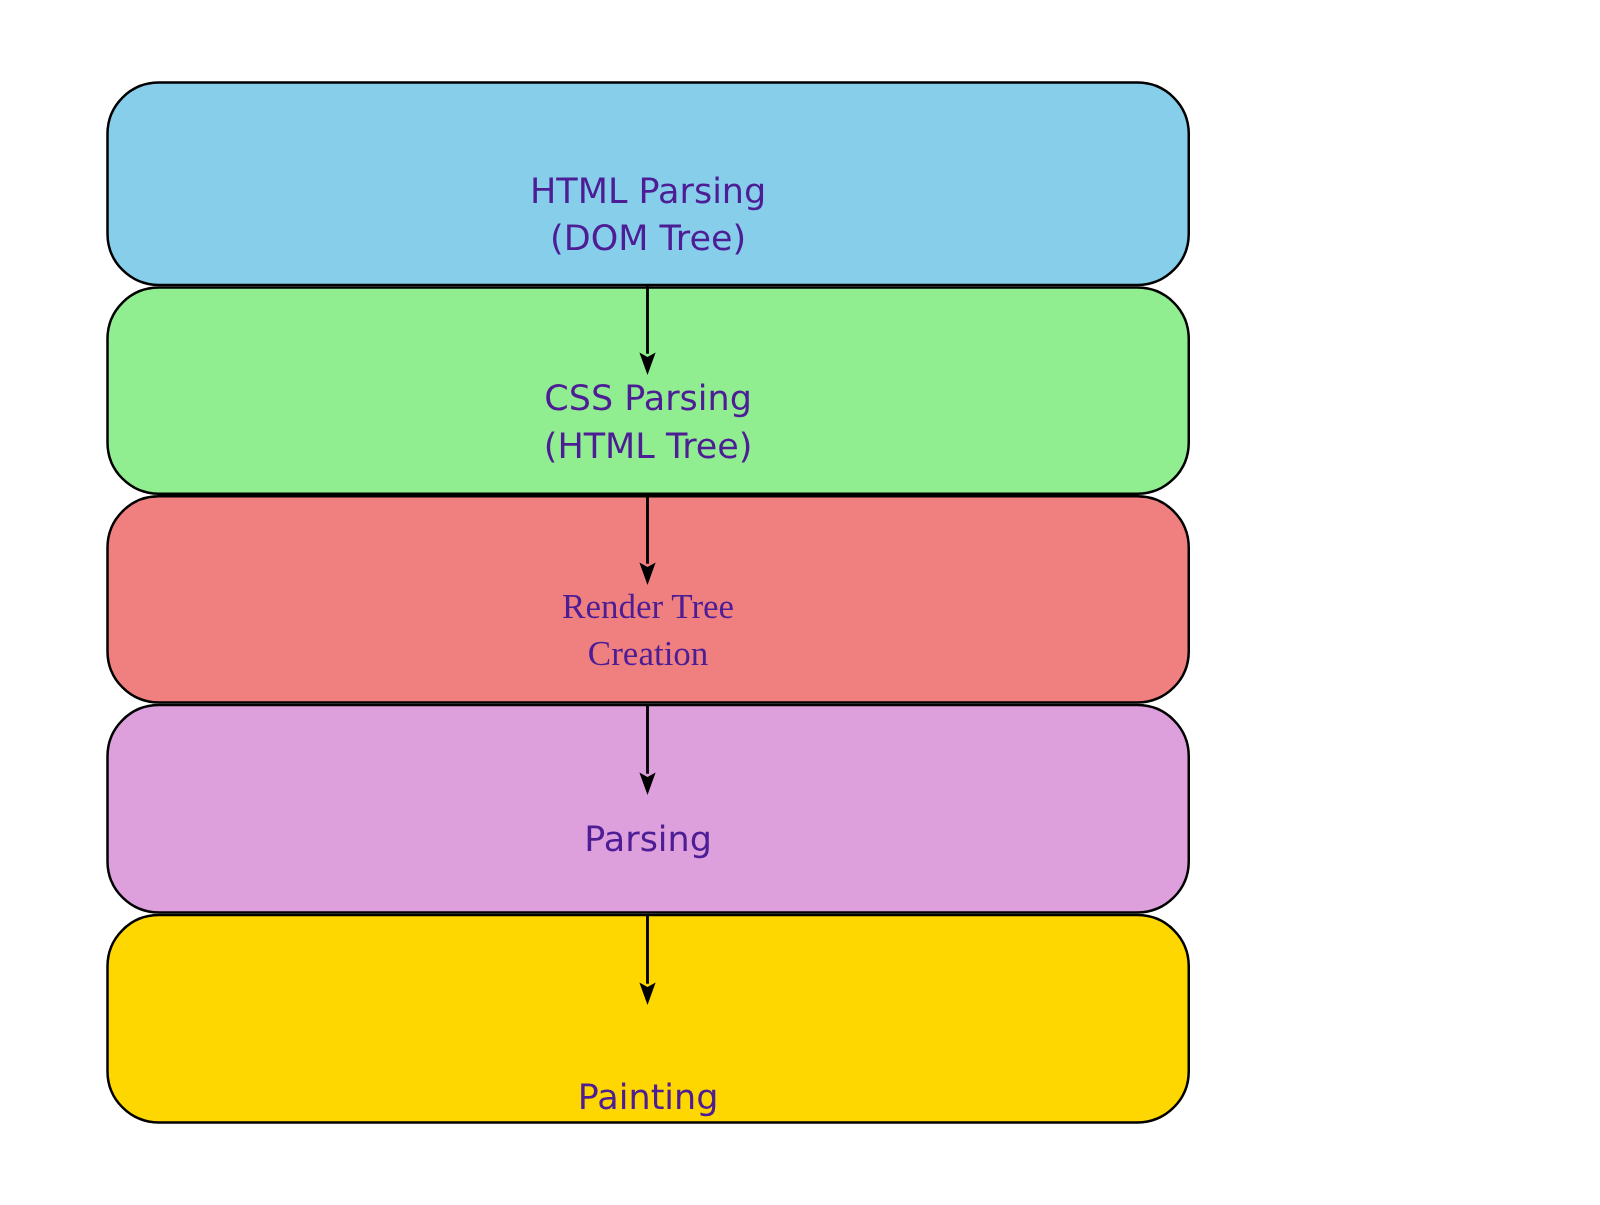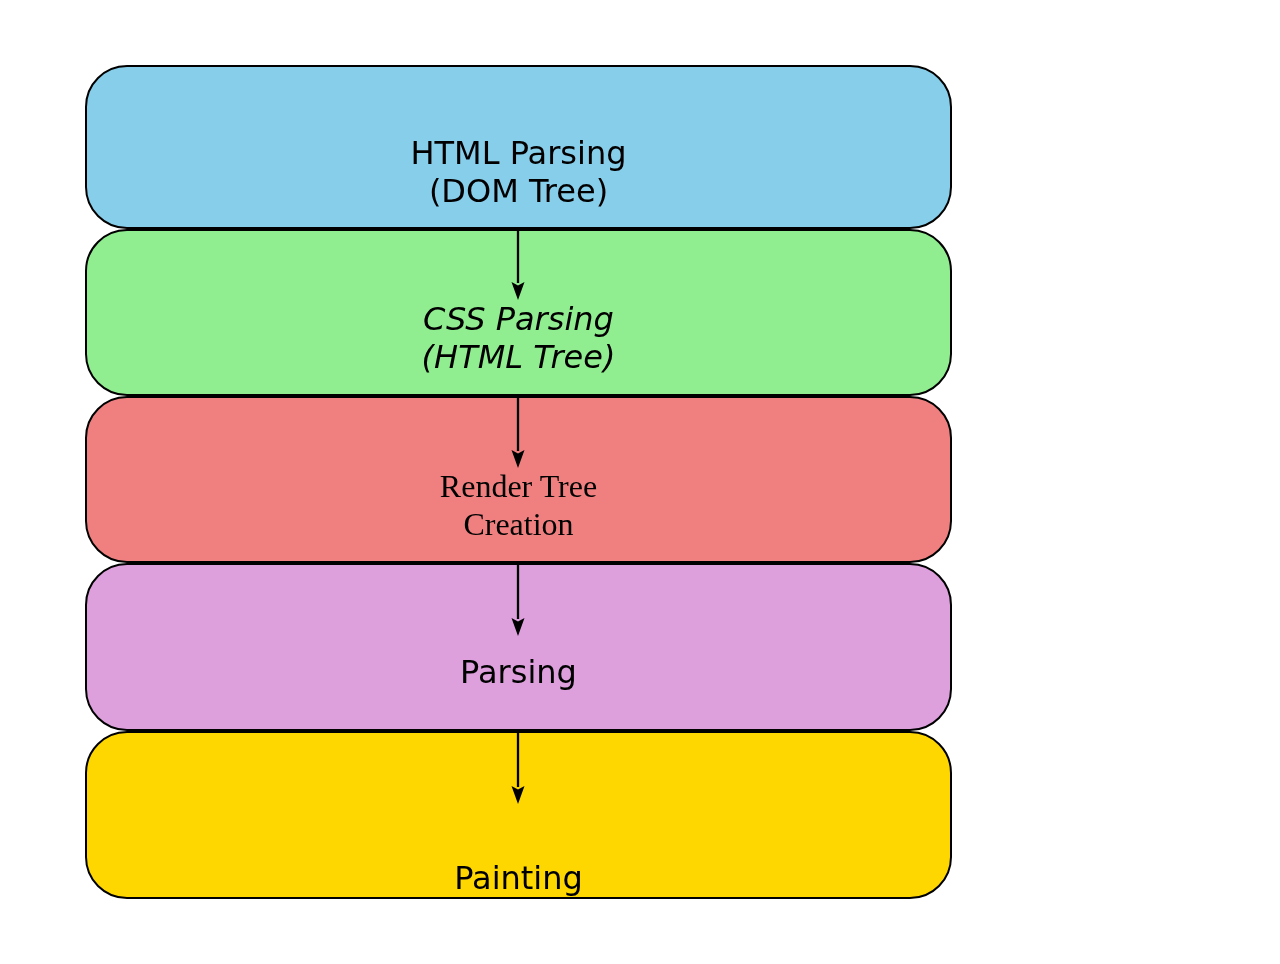--- a/index.html
+++ b/index.html
@@ -29,23 +29,23 @@
     display: flex;
     flex-direction: column;
     align-items: center;
     justify-content: center;
   }
   .node-1 { height: 164px; }
   .node-2, .node-3 { height: 167px; }
   .node-4, .node-5 { height: 168px; }
   .node-label {
     text-align: center;
-    font-size: 32px;
+    font-size: 28px;
     line-height: 38px;
-    color: #000000;
+    color: #4c1d95;
   }
   .label-line { display: block; white-space: nowrap; }
   .label-line:empty { display: none; }
   .edge-arrow {
     position: absolute;
     left: 508px;
     width: 20px;
     height: 72px;
   }
   .edge-arrow-1 { top: 228px; }
@@ -60,21 +60,21 @@
 
   <div class="flow-stack">
 
     <div class="node node-1" style="background-color: rgb(135, 206, 235);">
       <div class="node-label">
         <span class="label-line">HTML Parsing</span>
         <span class="label-line">(DOM Tree)</span>
       </div>
     </div>
 
-    <div class="node node-2" style="background-color: rgb(144, 238, 144); font-style: italic;">
+    <div class="node node-2" style="background-color: rgb(144, 238, 144);">
       <div class="node-label">
         <span class="label-line">CSS Parsing</span>
         <span class="label-line">(HTML Tree)</span>
       </div>
     </div>
 
     <div class="node node-3" style="background-color: rgb(240, 128, 128); font-family: Liberation Serif, serif;">
       <div class="node-label">
         <span class="label-line">Render Tree</span>
         <span class="label-line">Creation</span>

